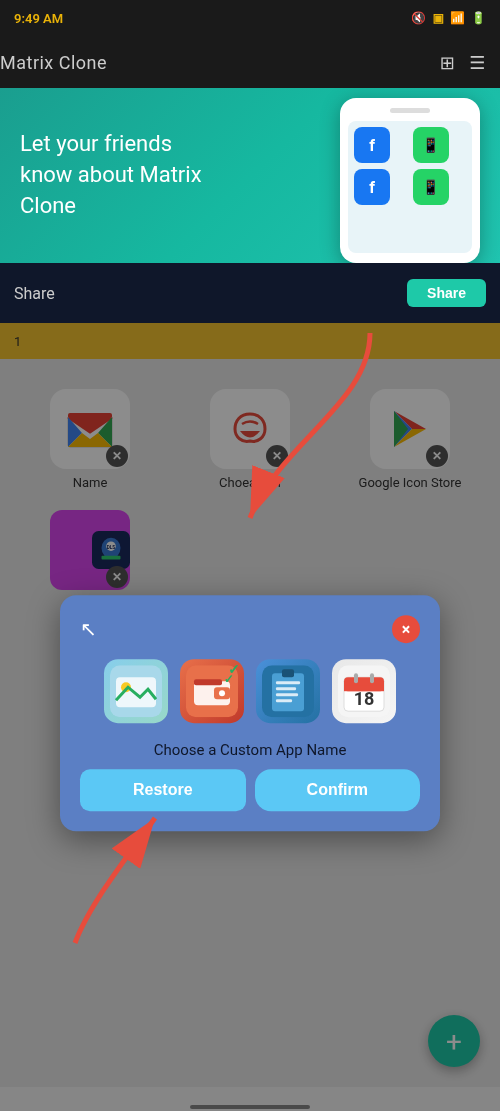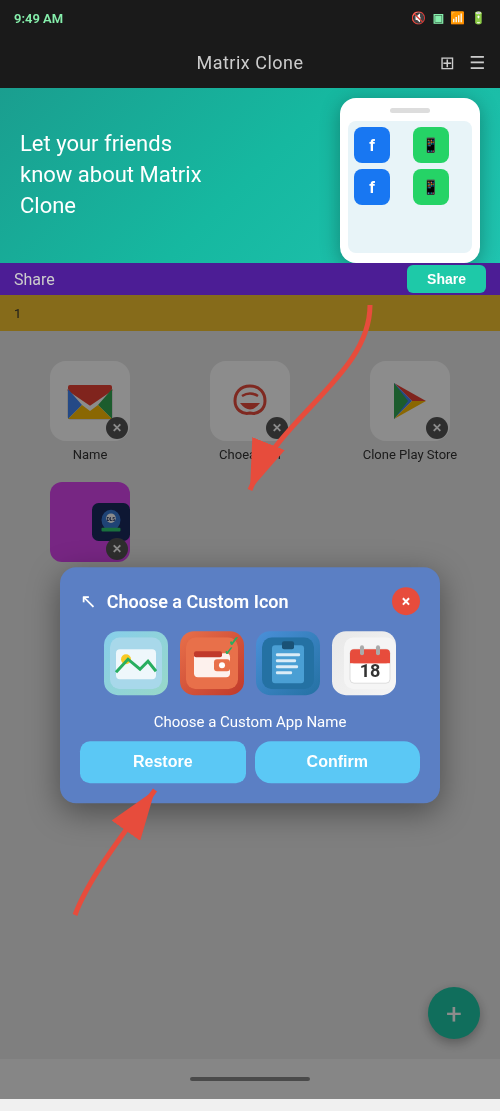--- a/index.html
+++ b/index.html
@@ -13,38 +13,37 @@
     }
 
     
     .status-bar {
       background: #1a1a1a;
       height: 36px;
       display: flex;
       align-items: center;
       justify-content: space-between;
       padding: 0 14px;
-      color: #86efac;
+      color: #eab308;
       font-size: 13px;
       font-weight: 600;
     }
     .status-right {
       display: flex;
       align-items: center;
       gap: 6px;
       font-size: 12px;
     }
 
     
     .top-bar {
       background: #1a1a1a;
       height: 52px;
       display: flex;
       align-items: center;
-      justify-content: center;
       position: relative;
       color: #ccc;
       font-size: 18px;
       font-weight: 400;
       letter-spacing: 0.5px;
     }
     .top-bar-icons {
       position: absolute;
       right: 14px;
       display: flex;
@@ -118,22 +117,22 @@
       justify-content: center;
       font-size: 18px;
     }
     .phone-icon-fb { background: #1877f2; color: white; font-size: 16px; font-weight: bold; }
     .phone-icon-wa { background: #25d366; color: white; font-size: 14px; }
     .phone-icon-fb2 { background: #1877f2; color: white; font-size: 16px; font-weight: bold; }
     .phone-icon-wa2 { background: #25d366; color: white; font-size: 14px; }
 
     
     .share-bar {
-      background: #4c1d95;
-      height: 32px;
+      background: #0f172a;
+      height: 60px;
       display: flex;
       align-items: center;
       justify-content: space-between;
       padding: 0 14px;
     }
     .share-label {
       color: #ccc;
       font-size: 16px;
     }
     .share-button {
@@ -327,25 +326,25 @@
       position: absolute;
       top: 2px;
       right: 4px;
       color: #27ae60;
       font-size: 14px;
       font-weight: bold;
     }
     .icon-gallery { background: linear-gradient(135deg, #87ceeb 0%, #98d8c8 100%); }
     .icon-wallet { background: linear-gradient(135deg, #e8704a 0%, #c0392b 100%); }
     .icon-notepad { background: linear-gradient(135deg, #4a90d9 0%, #2471a3 100%); }
-    .icon-calendar { background: linear-gradient(135deg, #e8e8e8 0%, #f5f5f5 100%); justify-content: flex-end; }
+    .icon-calendar { background: linear-gradient(135deg, #e8e8e8 0%, #f5f5f5 100%); }
 
     
     .app-name-label {
-      color: #ffffff;
+      color: #0f172a;
       font-size: 15px;
       margin-bottom: 10px;
       text-align: center;
     }
     .app-name-input {
       width: 100%;
       padding: 10px 14px;
       border-radius: 8px;
       border: 2px solid #aaa;
       font-size: 16px;
@@ -492,21 +491,21 @@
             <rect width="60" height="60" fill="white" rx="12"></rect>
             <polygon points="14,12 46,30 14,48" fill="none"></polygon>
             <path d="M14 12 L46 30 L32 30 Z" fill="#EA4335"></path>
             <path d="M14 12 L32 30 L14 48 Z" fill="#4285F4"></path>
             <path d="M14 48 L32 30 L46 30 Z" fill="#FBBC05"></path>
             <path d="M14 12 L14 48 L28 30 Z" fill="#34A853"></path>
           </svg>
         </div>
         <div class="close-badge">✕</div>
       </div>
-      <span class="app-label">Clone Play Store</span>
+      <span class="app-label">Google Icon Store</span>
     </div>
 
     <div class="app-item">
       <div class="app-icon-wrapper">
         <div class="app-icon app-icon-dls">
           <svg viewBox="0 0 80 80" width="80" height="80">
             <rect width="80" height="80" fill="#1a2a5e" rx="14"></rect>
             <ellipse cx="40" cy="36" rx="20" ry="22" fill="#3a7bd5"></ellipse>
             <circle cx="40" cy="32" r="10" fill="#fff"></circle>
             <rect x="20" y="52" width="40" height="8" fill="#2ecc71" rx="2"></rect>
@@ -550,21 +549,20 @@
         </marker>
       </defs>
       <path d="M 75 620 C 90 580 130 530 155 495" stroke="#e74c3c" stroke-width="5" fill="none" marker-end="url(#arrowhead2)"></path>
     </svg>
   </div>
 
   <div class="dialog">
     <div class="dialog-header">
       <div class="dialog-title-row">
         <span class="cursor-icon">↖</span>
-        <span class="dialog-title">Choose a Custom Icon</span>
       </div>
       <div class="close-x">×</div>
     </div>
 
     
     <div class="icon-choices">
 
       <div class="icon-choice icon-gallery">
         <svg width="52" height="52" viewBox="0 0 52 52">
           <rect width="52" height="52" fill="#a8d8ea" rx="10"></rect>

